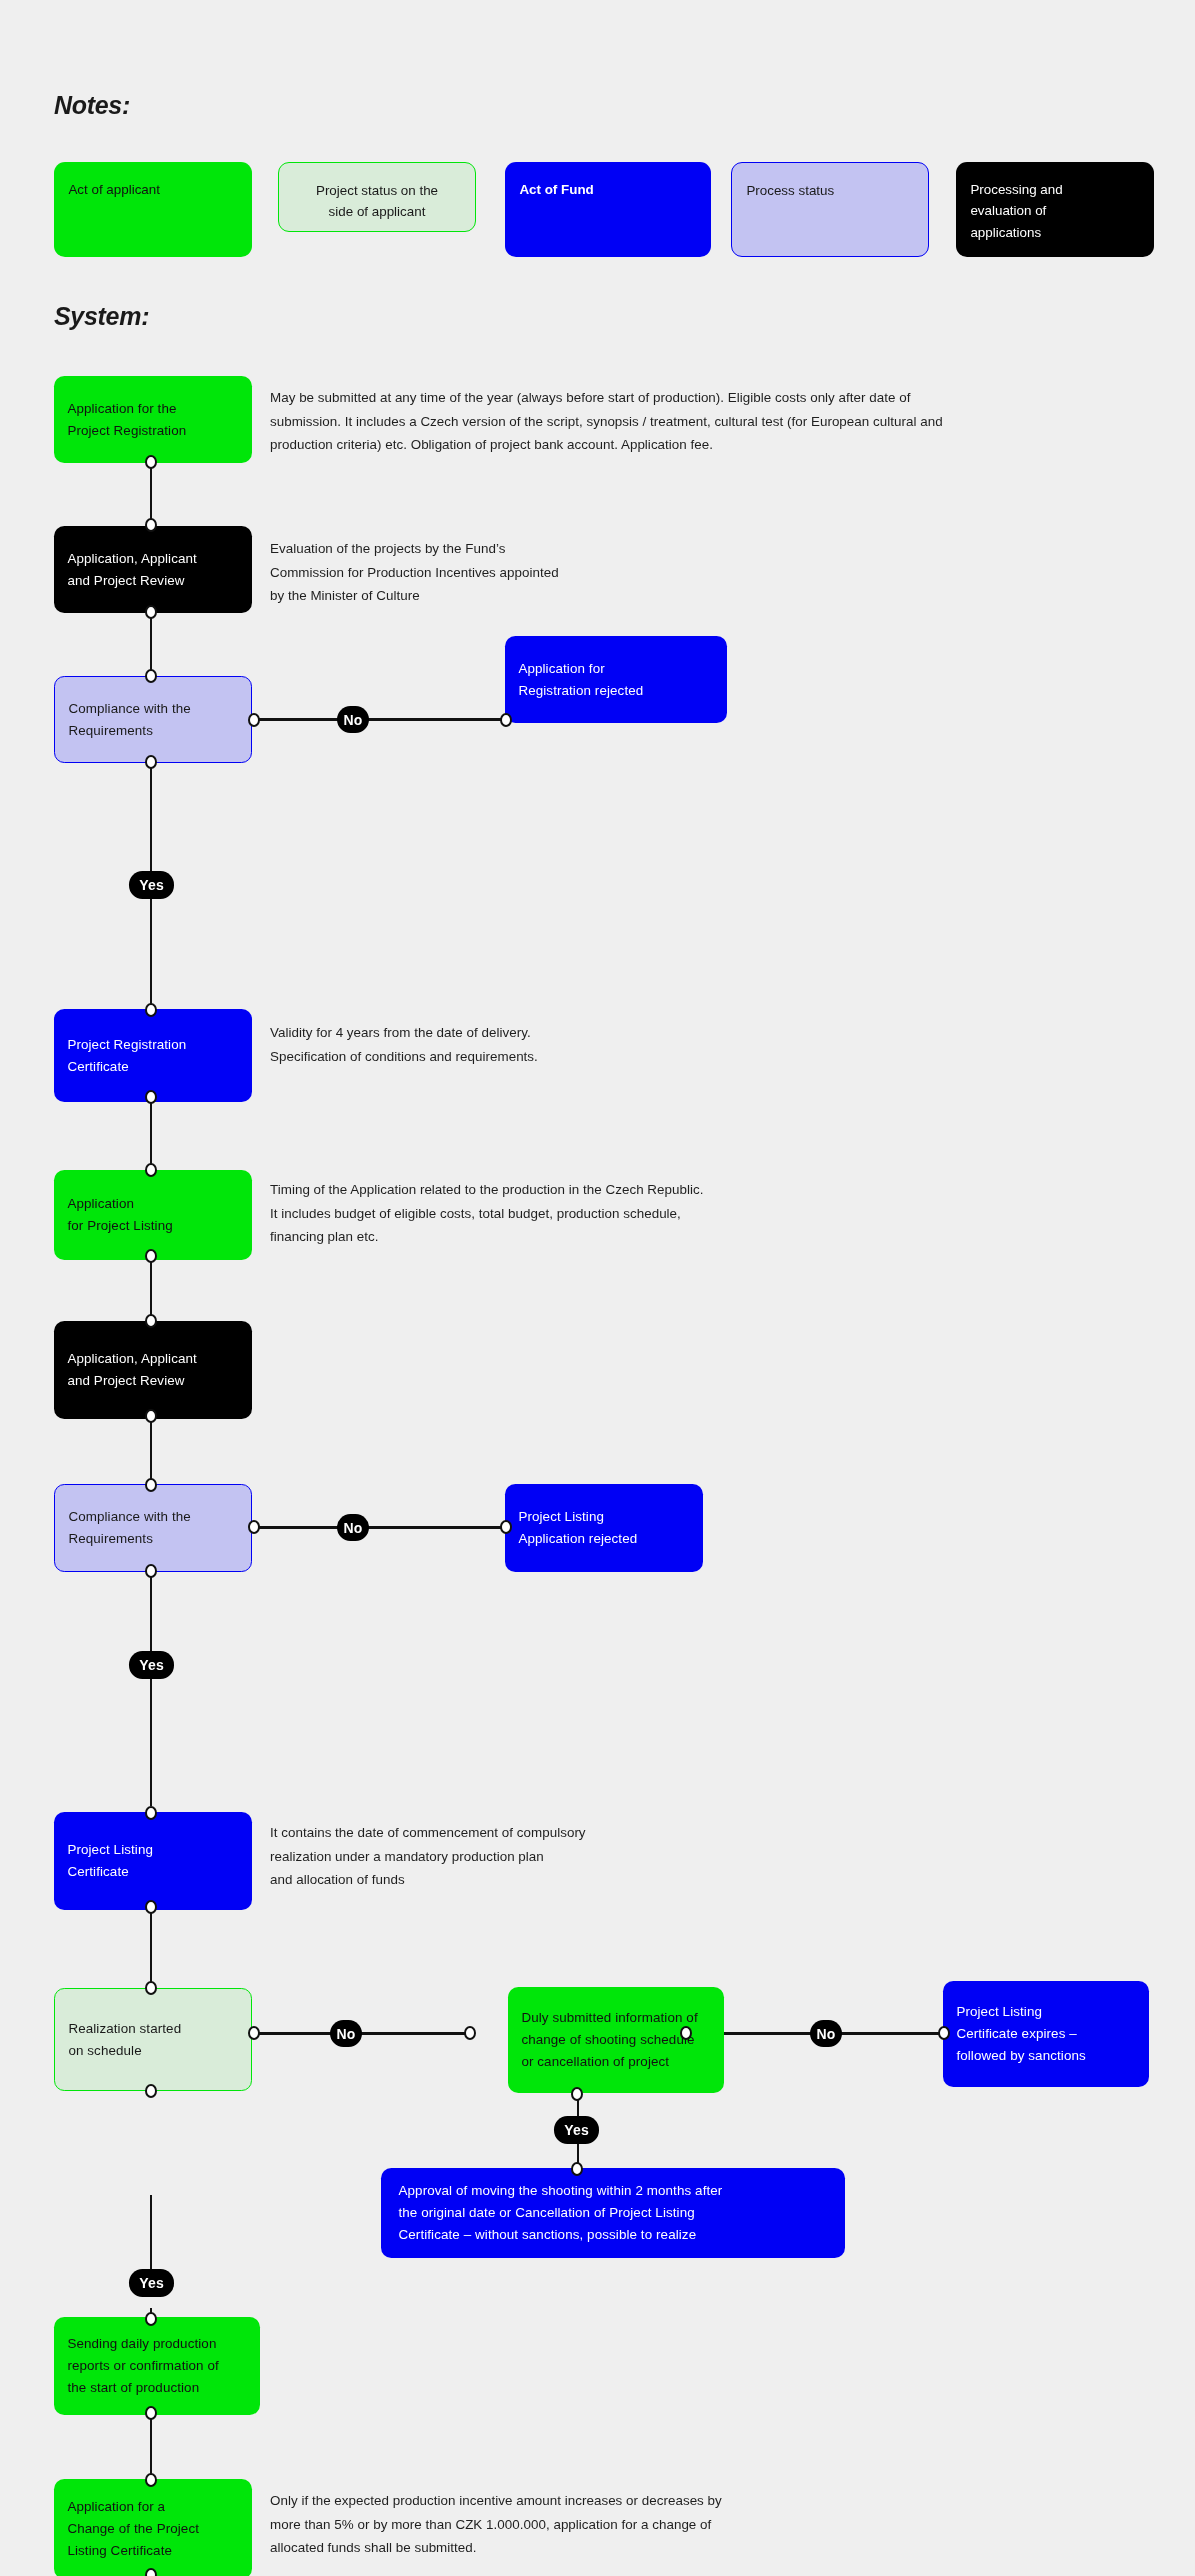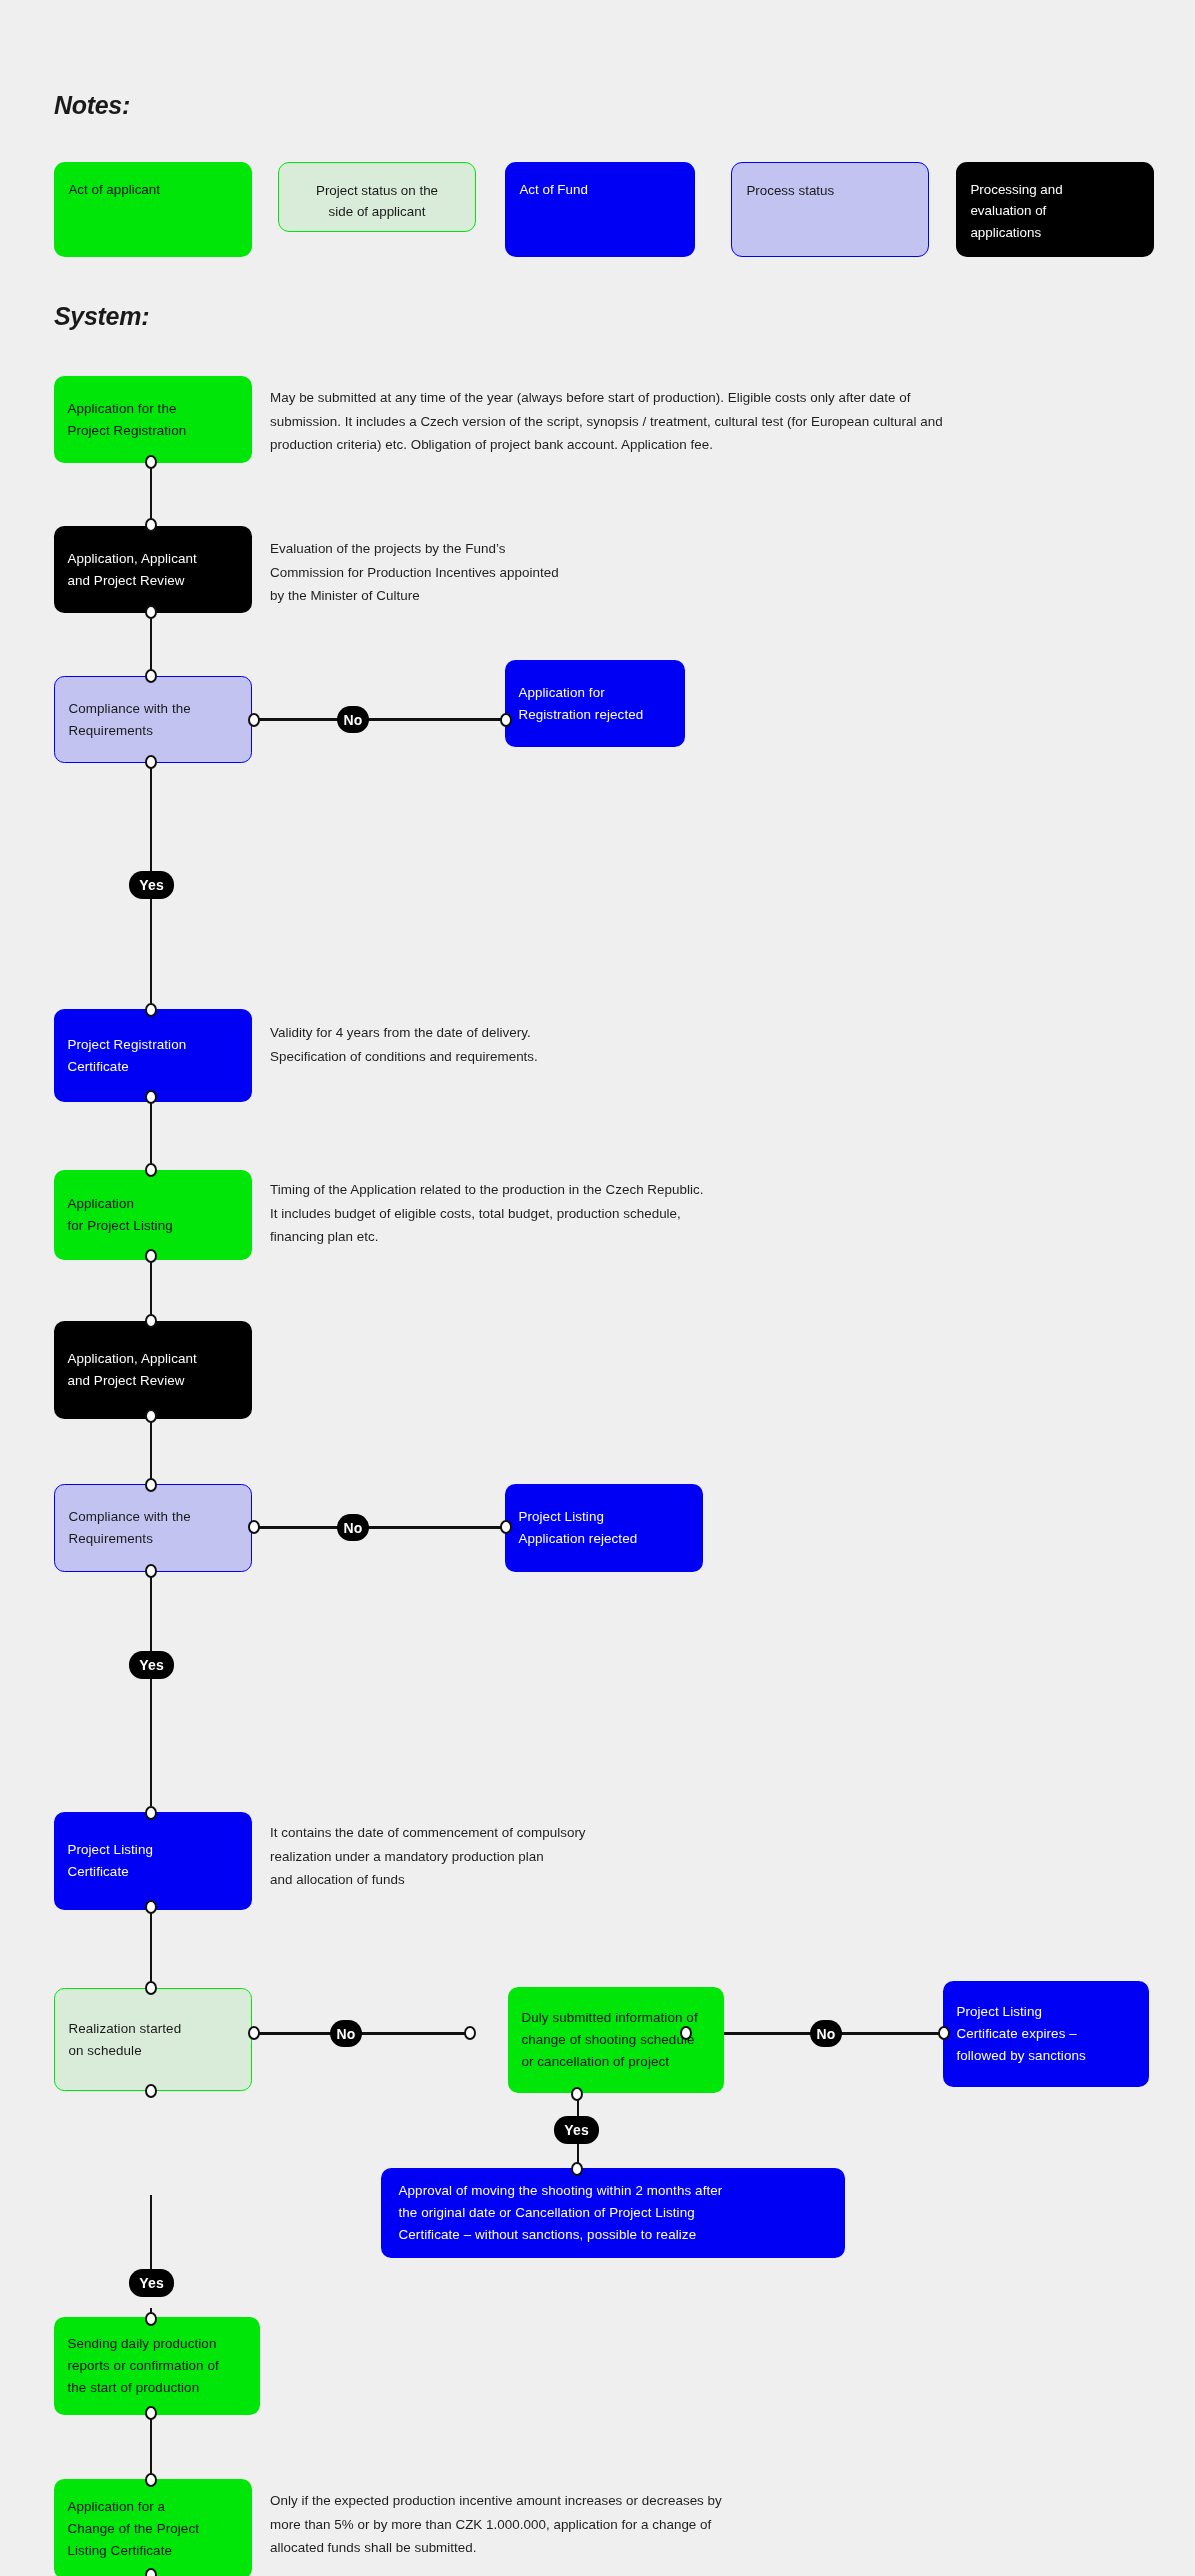--- a/index.html
+++ b/index.html
@@ -124,21 +124,21 @@
 
   <div class="legend-node v-green" style="left:54px; top:126px; width:198px; height:95px;">
     <span class="nl">Act of applicant</span>
   </div>
 
   <div class="legend-node v-lightgreen" style="left:278px; top:126px; width:198px; height:70px;align-items:center;">
     <span class="nl">Project status on the</span>
     <span class="nl">side of applicant</span>
   </div>
 
-  <div class="legend-node v-blue" style="left:505px; top:126px; width:190px; height:95px;">
+  <div class="legend-node v-blue" style="left:505px; top:126px; width:206px; height:95px;font-weight:bold;">
     <span class="nl">Act of Fund</span>
   </div>
 
   <div class="legend-node v-lightblue" style="left:731px; top:126px; width:198px; height:95px;">
     <span class="nl">Process status</span>
   </div>
 
   <div class="legend-node v-black" style="left:956px; top:126px; width:198px; height:95px;">
     <span class="nl">Processing and</span>
     <span class="nl">evaluation of</span>
@@ -198,21 +198,21 @@
     <span class="nl">Requirements</span>
   </div>
   <div class="port" style="left:145px; top:669px;"></div>
   <div class="port" style="left:145px; top:755px;"></div>
 
   <div class="hline" style="left:253px; top:718px; width:252px;"></div>
   <div class="port" style="left:248px; top:713px;"></div>
   <div class="badge" style="left:337px; top:706px; width:32px; height:27px;">No</div>
   <div class="port" style="left:500px; top:713px;"></div>
 
-  <div class="node v-blue" style="left:505px; top:660px; width:180px; height:87px;">
+  <div class="node v-blue" style="left:505px; top:636px; width:222px; height:87px;">
     <span class="nl">Application for</span>
     <span class="nl">Registration rejected</span>
   </div>
 
   <div class="badge" style="left:129px; top:871px; width:45px; height:28px;">Yes</div>
 
   <div class="node v-blue" style="left:54px; top:1009px; width:198px; height:93px;">
     <span class="nl">Project Registration</span>
     <span class="nl">Certificate</span>
   </div>

